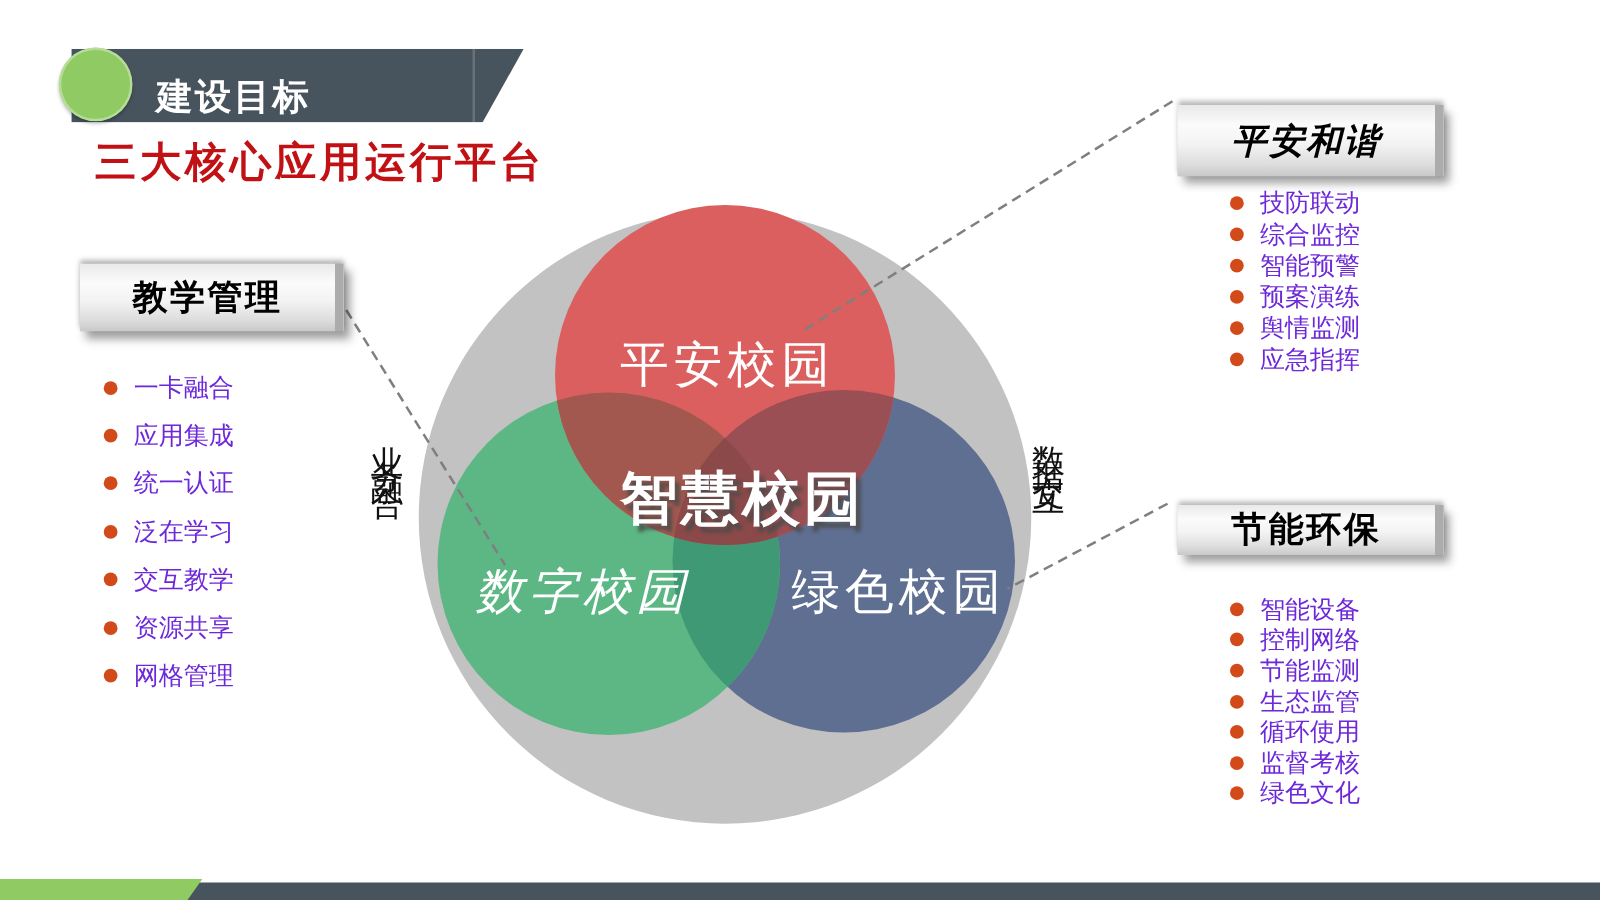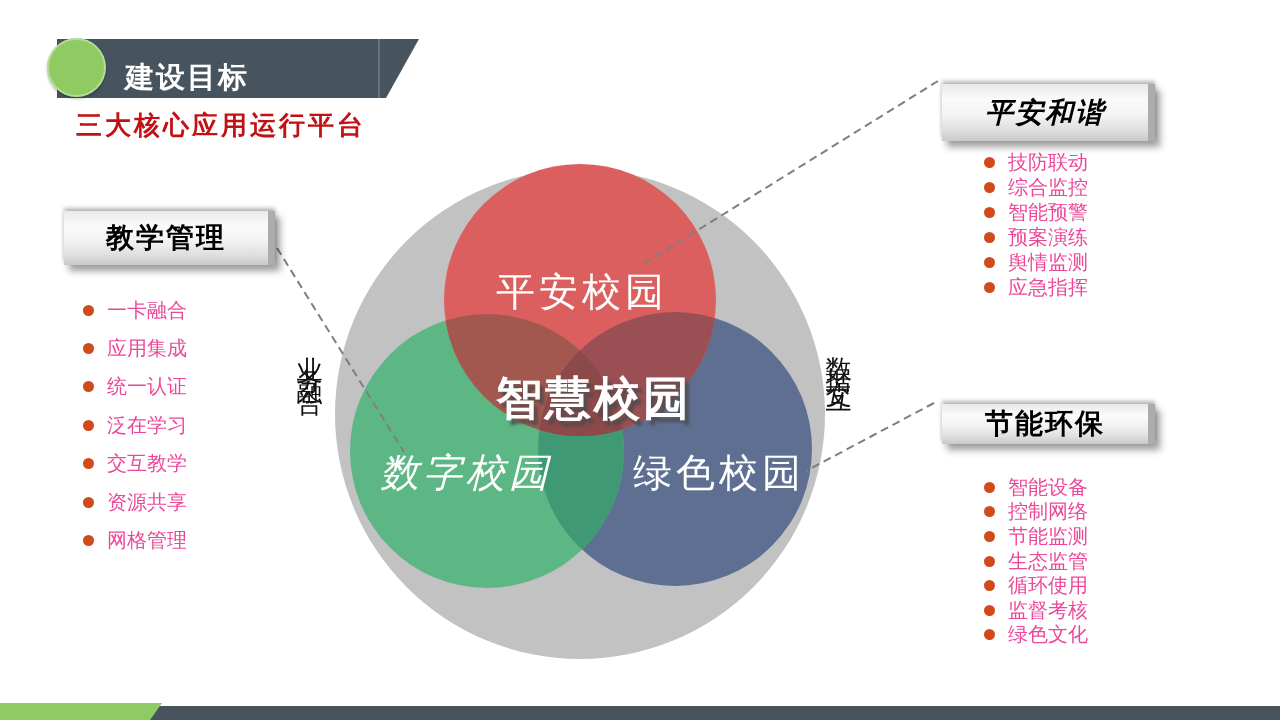--- a/index.html
+++ b/index.html
@@ -25,21 +25,21 @@
     color:#ffffff; font-family:"Liberation Sans", sans-serif;
     font-weight:bold; font-size:29px; letter-spacing:2px;
   }
   .header-dot {
     position:absolute; left:47px; top:38px; width:59px; height:59px;
     border-radius:50%; background:#8FCA62;
     box-shadow:0 2px 3px rgba(0,0,0,0.25), inset 0 0 0 2px rgba(255,255,255,0.35);
   }
   .page-title {
     position:absolute; left:76px; top:108px;
-    color:#C11114; font-weight:bold; font-size:26px; letter-spacing:3px;
+    color:#C11114; font-weight:bold; font-size:33px; letter-spacing:3px;
     white-space:nowrap;
   }
 
   
   .venn-svg { position:absolute; left:0; top:0; width:1280px; height:720px; }
 
   .venn-label {
     position:absolute; transform:translateX(-50%);
     color:#ffffff; font-size:39px; letter-spacing:4px; white-space:nowrap;
   }
@@ -64,21 +64,21 @@
     font-family:"Liberation Sans", sans-serif;
     font-weight:bold; font-size:28px; color:#000000; letter-spacing:2px;
   }
   .plaque-teaching { left:64px;  top:211px; width:204px; height:54px; }
   .plaque-safety   { left:942px; top:84px;  width:206px; height:57px;font-style:italic; }
   .plaque-eco      { left:942px; top:404px; width:206px; height:40px; }
 
   
   .panel-list {
     position:absolute; list-style:none; margin:0; padding:0;
-    font-size:20px; color:#ec4899; white-space:nowrap;
+    font-size:20px; color:#6d28d9; white-space:nowrap;
   }
   .panel-list li { display:flex; align-items:center; }
   .panel-list .dot {
     width:11px; height:11px; border-radius:50%;
     background:#D2491A; margin-right:13px; flex:none;
   }
   .list-teaching { left:83px;  top:291px; }
   .list-teaching li { height:38.4px; }
   .list-safety   { left:984px; top:150px; }
   .list-safety li { height:25px; }

